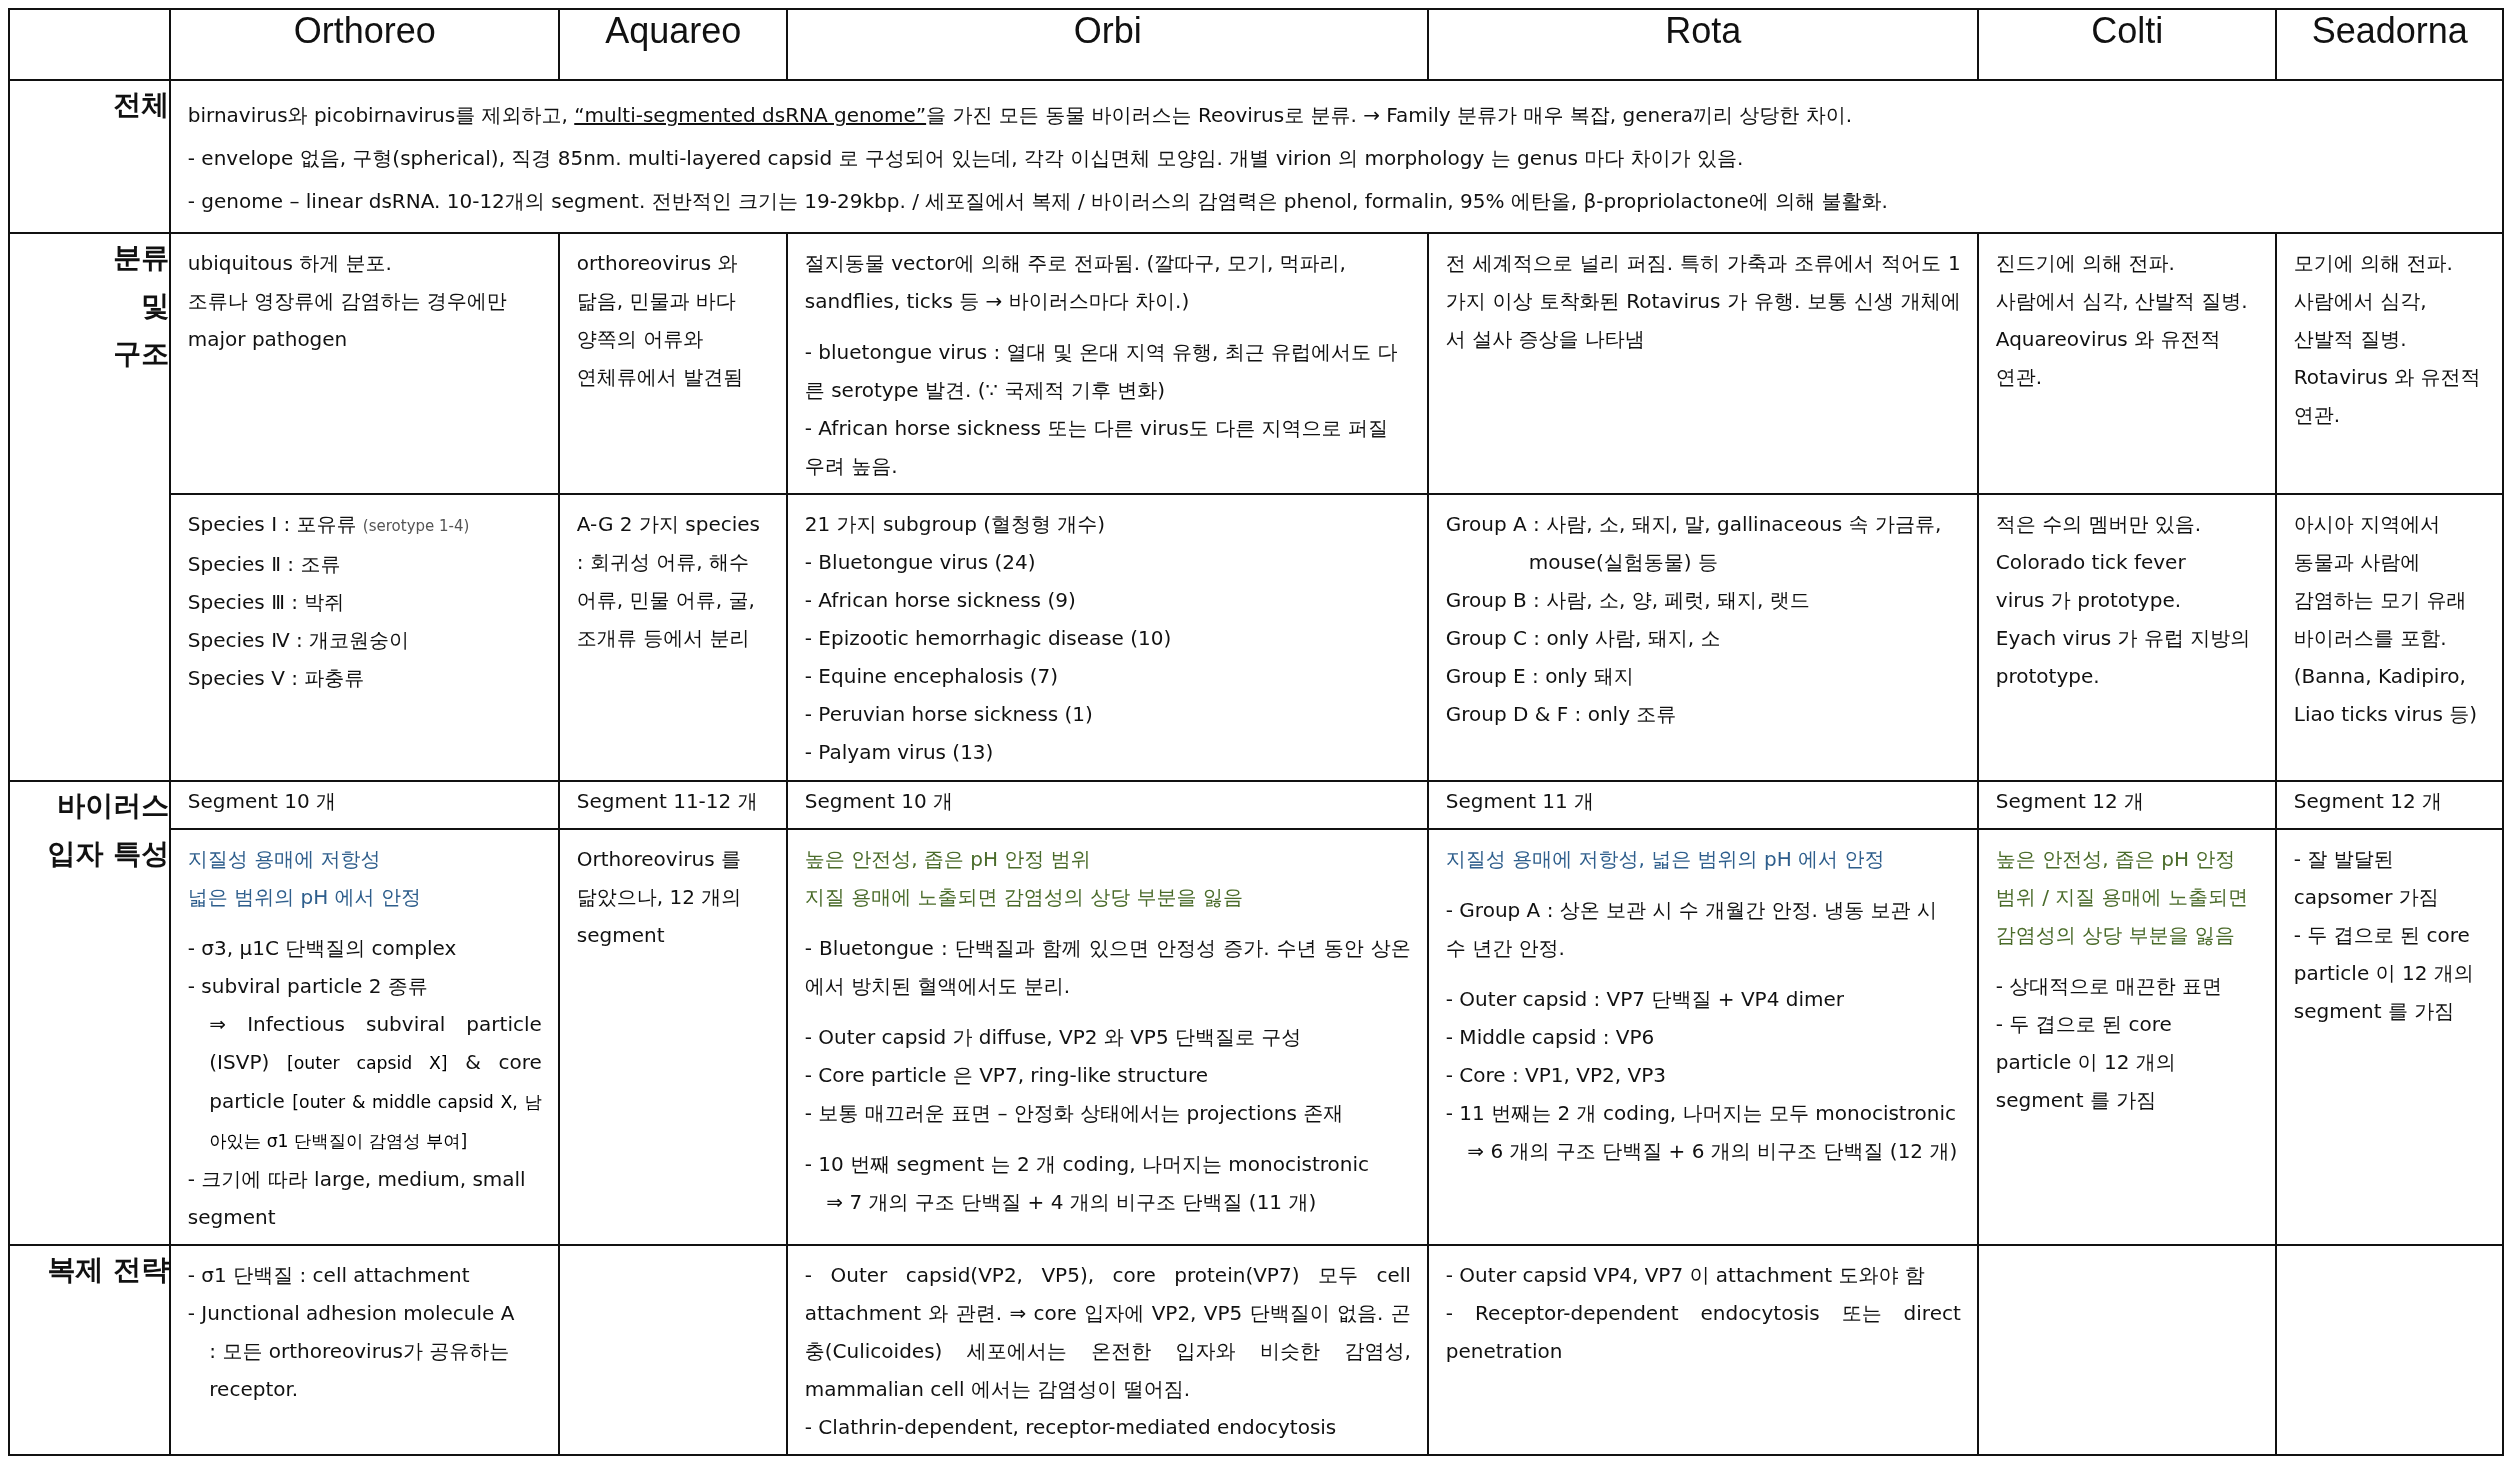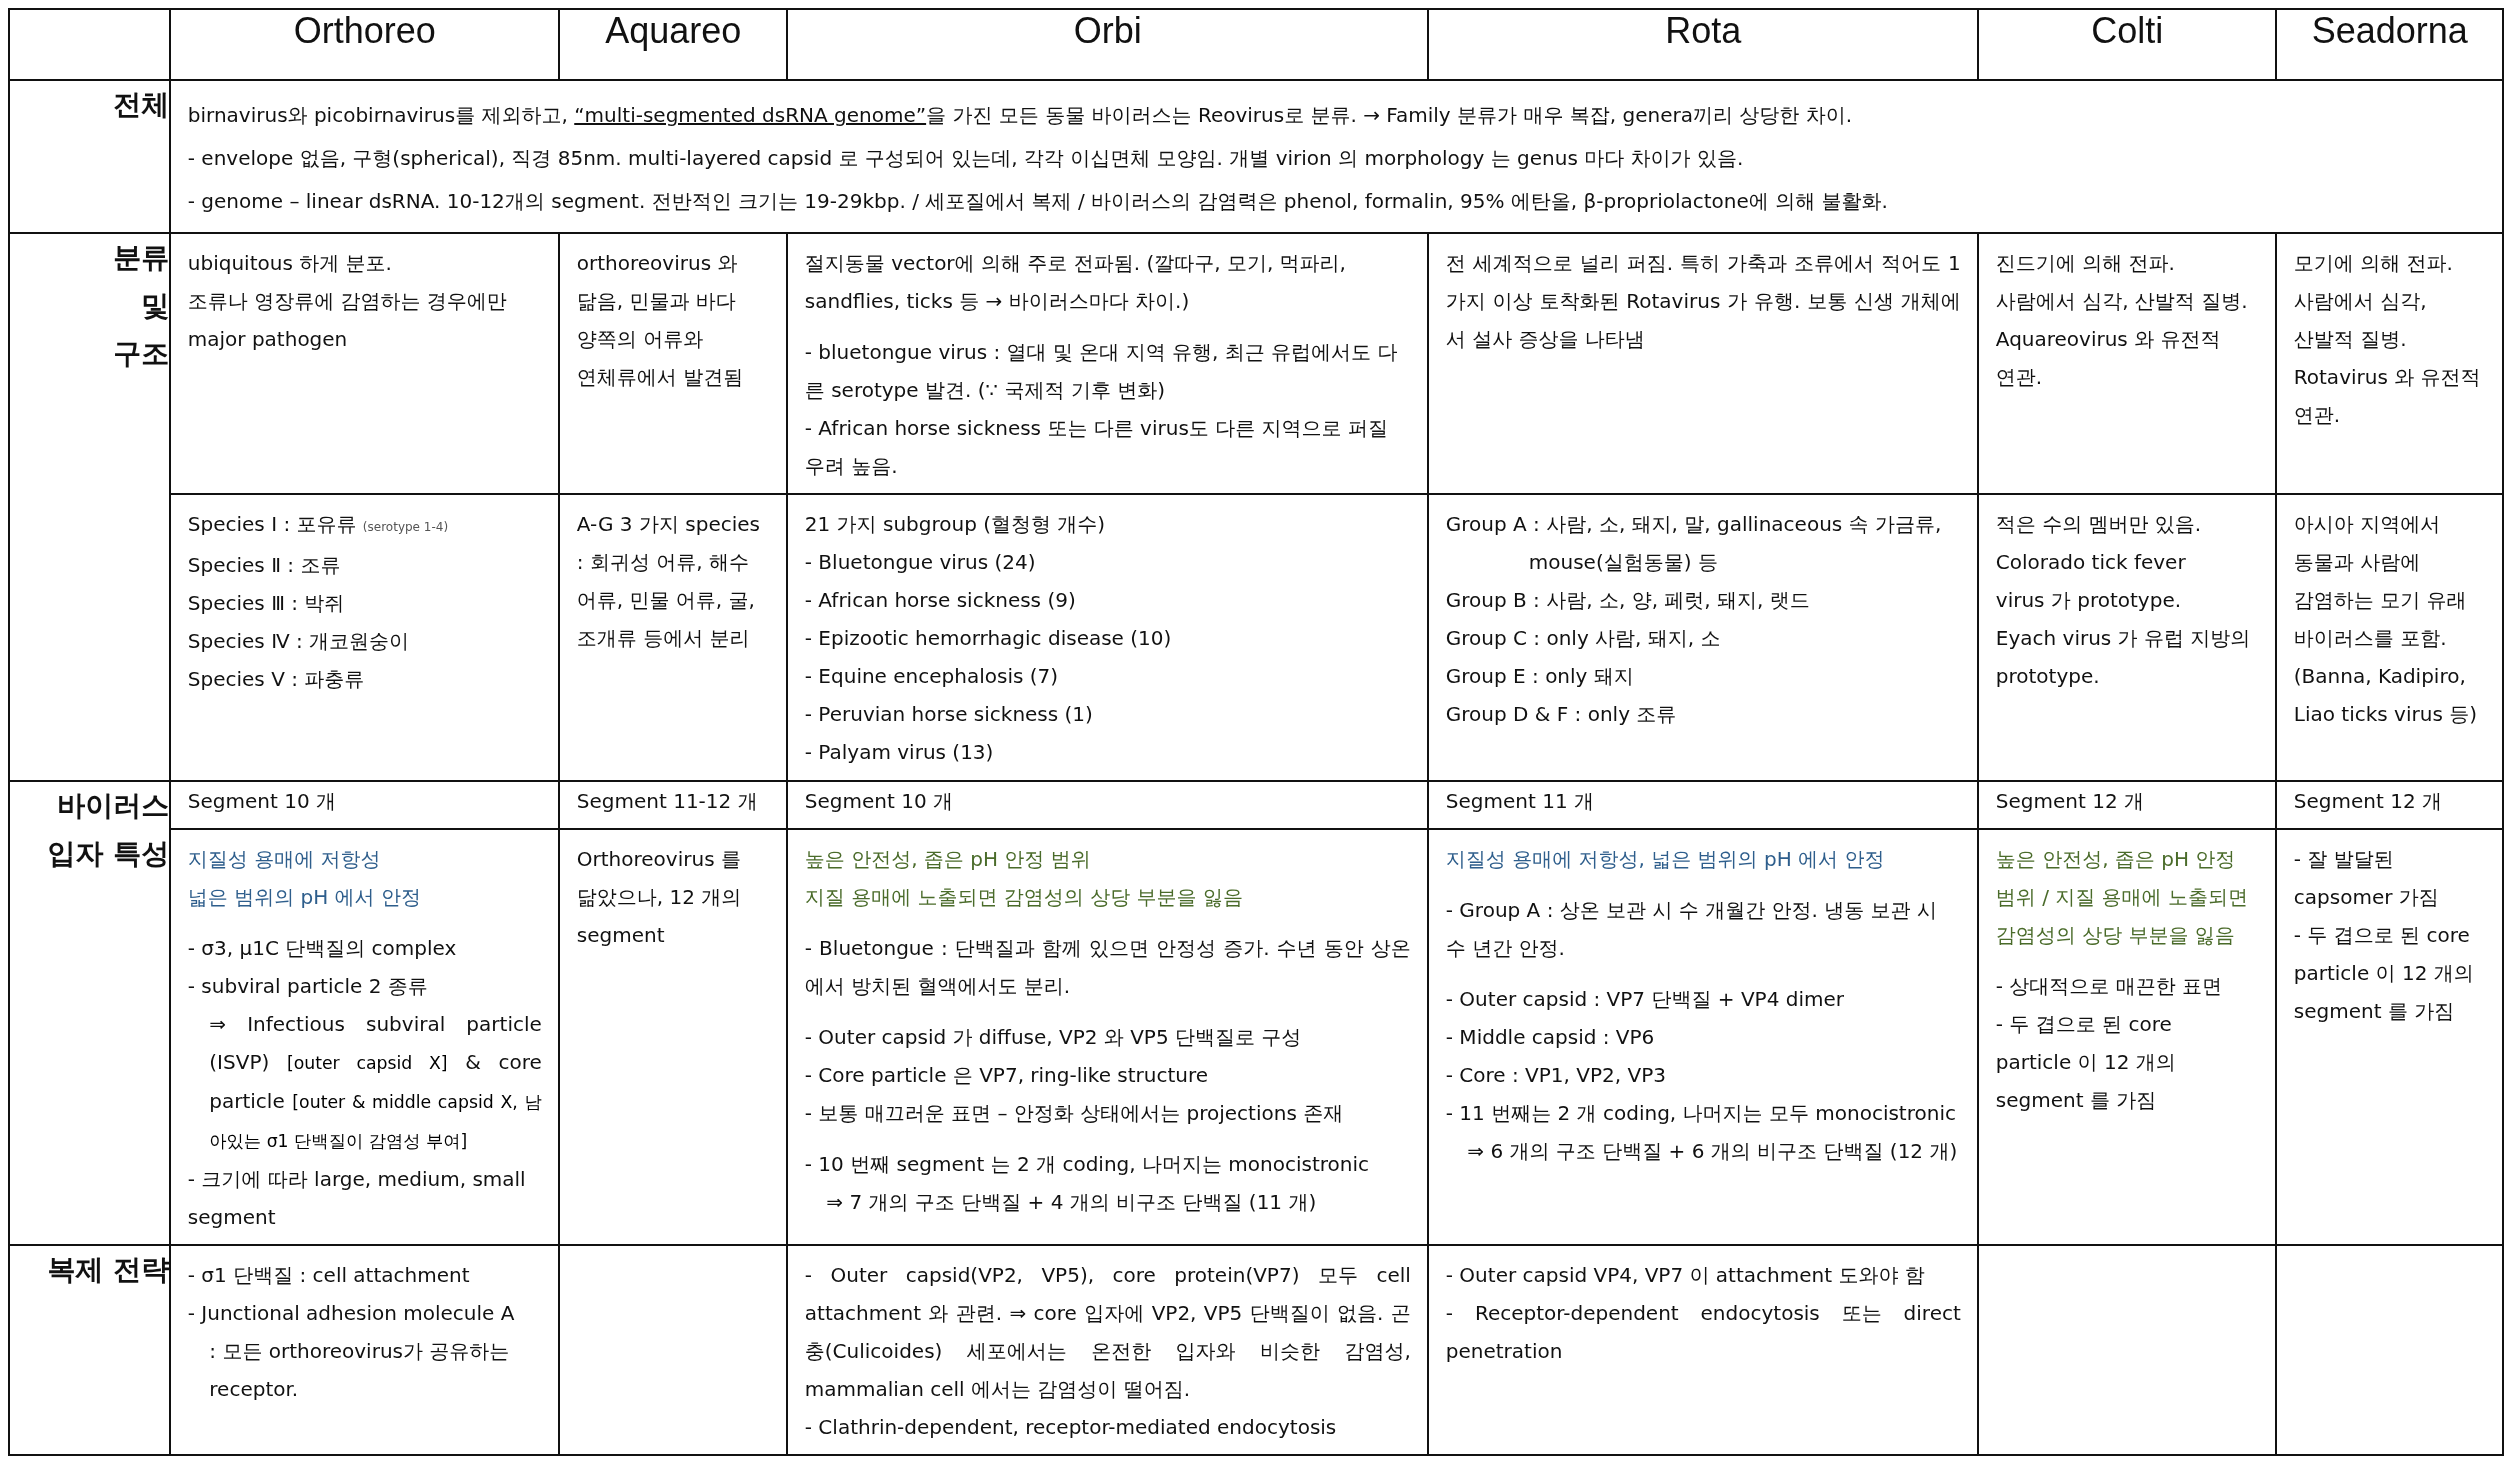--- a/index.html
+++ b/index.html
@@ -13,21 +13,21 @@
   td.rowhead { text-align: right; vertical-align: middle; font-size: 28px; font-weight: bold;
                line-height: 48px; color: #111; }
   .cell { padding: 10px 16.5px 8.3px 16.5px; font-size: 20px; line-height: 38px; }
   .cell p { margin: 0; }
   .gap { height: 13.2px; }
   .indent { padding-left: 21.5px; }
   .indent2 { padding-left: 83px; }
   .blue { color: #2E5E8C; }
   .green { color: #4A6B2A; }
   .gray { color: #000000; font-size: 17.3px; }
-  .small { font-size: 12px; color: #555; }
+  .small { font-size: 15px; color: #555; }
   .u { text-decoration: underline; margin-top: 32px; }
   .justify { text-align: justify; text-align-last: left; }
   .seg { padding: 5px 16.5px; font-size: 20px; line-height: 28px; }
 </style>
 </head>
 <body>
 
 <table class="grid">
   <colgroup>
     <col style="width:161px">
@@ -119,21 +119,21 @@
       <div class="cell">
         <p><span>Species Ⅰ : 포유류</span> <span class="small">(serotype 1-4)</span></p>
         <p>Species Ⅱ : 조류</p>
         <p>Species Ⅲ : 박쥐</p>
         <p>Species Ⅳ : 개코원숭이</p>
         <p>Species Ⅴ : 파충류</p>
       </div>
     </td>
     <td>
       <div class="cell">
-        <p>A-G 3 가지 species</p>
+        <p>A-G 2 가지 species</p>
         <p>: 회귀성 어류, 해수</p>
         <p>어류, 민물 어류, 굴,</p>
         <p>조개류 등에서 분리</p>
       </div>
     </td>
     <td>
       <div class="cell">
         <p>21 가지 subgroup (혈청형 개수)</p>
         <p>- Bluetongue virus (24)</p>
         <p>- African horse sickness (9)</p>

